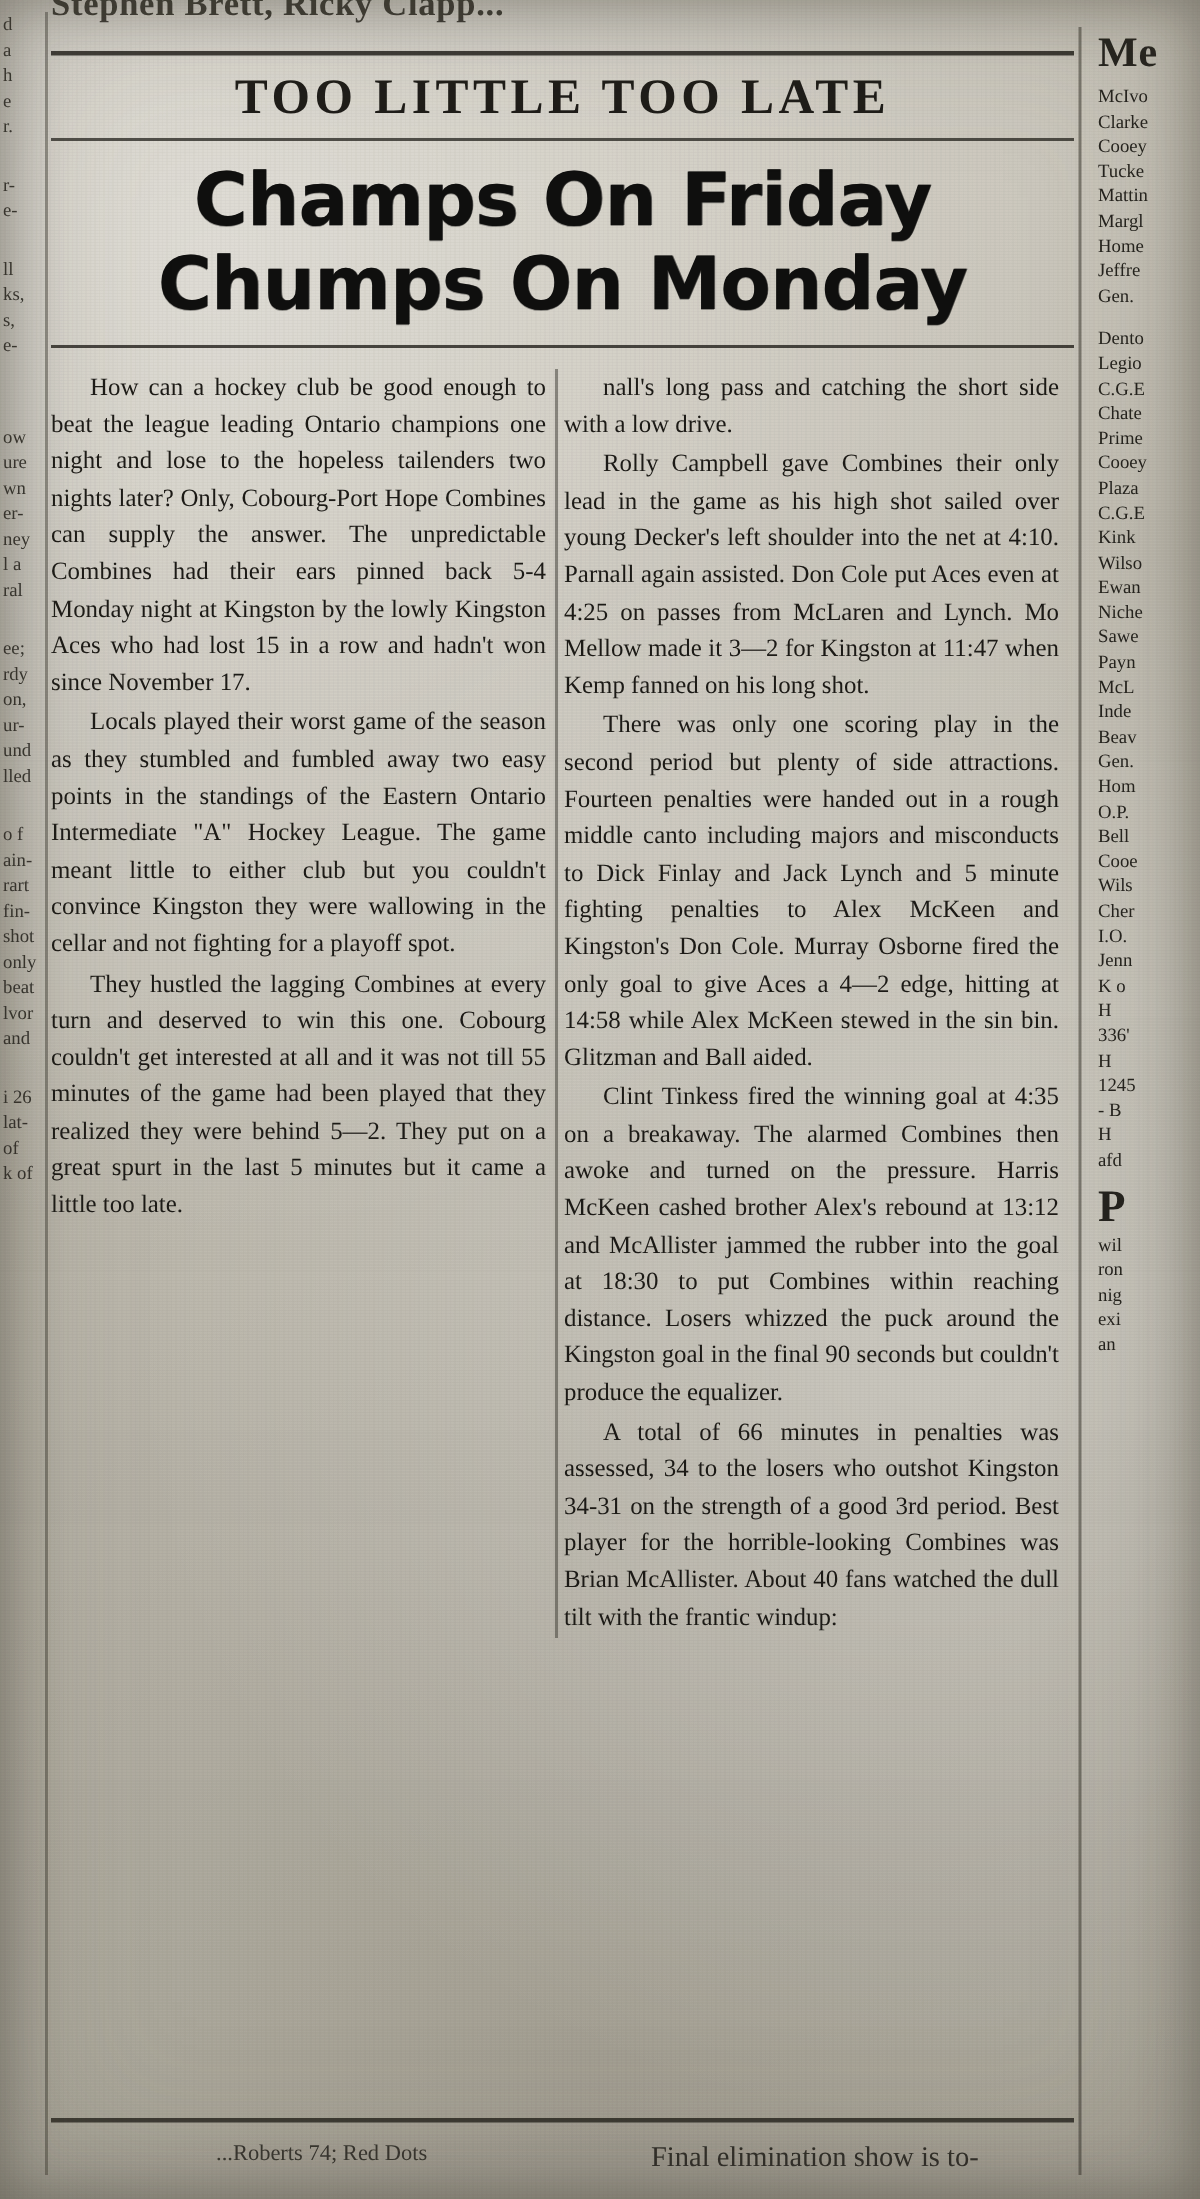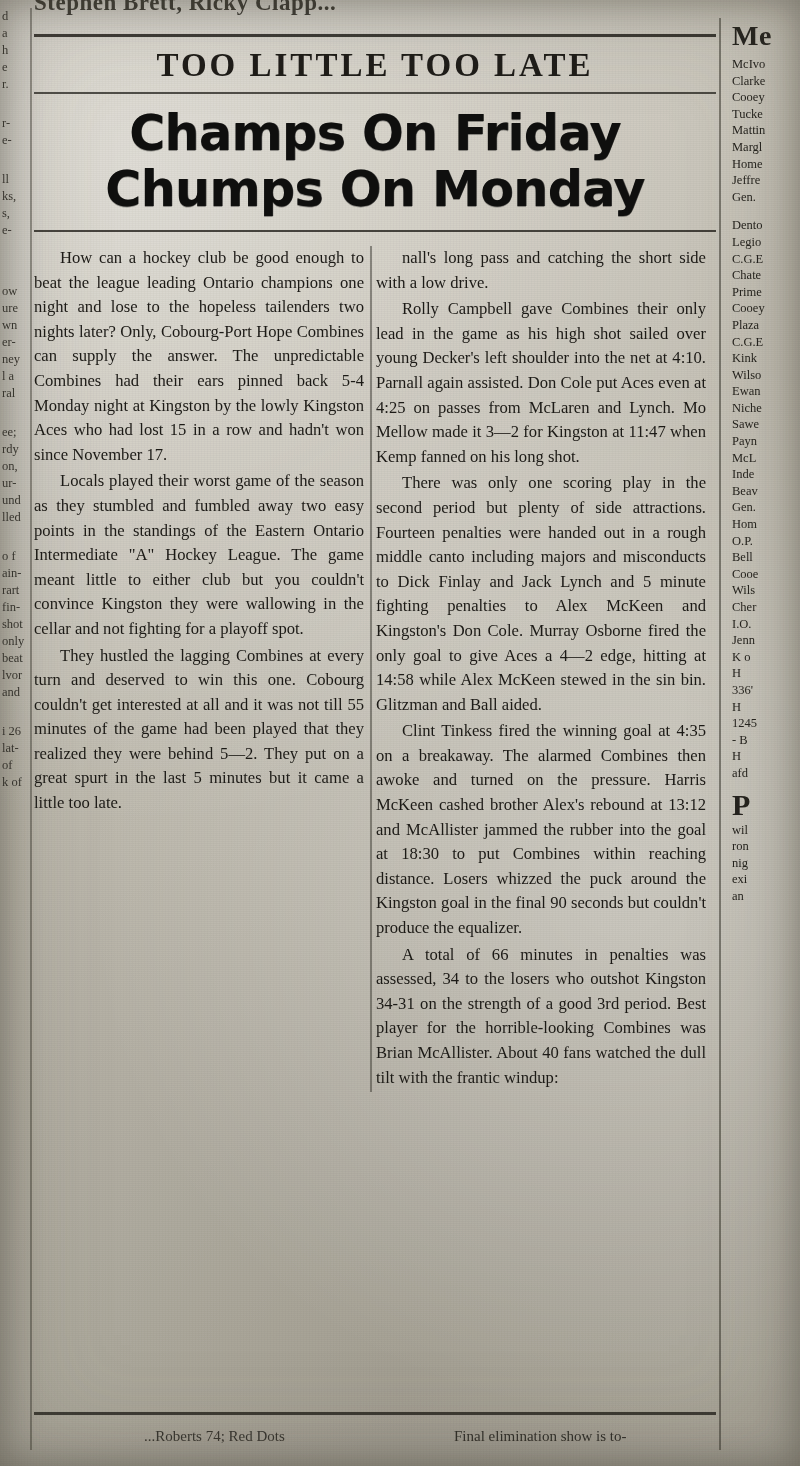--- a/index.html
+++ b/index.html
@@ -231,22 +231,22 @@
     font-size: 15px;
     white-space: nowrap;
     color: #26241f;
     opacity: 0.85;
     filter: blur(0.5px);
     margin-left: 20px;
   }
   .bottom-strip .bs-text2 {
     position: absolute;
     top: 10px;
-    left: 420px;
-    font-size: 15px;
+    left: 400px;
+    font-size: 19px;
     white-space: nowrap;
     color: #26241f;
     opacity: 0.9;
     filter: blur(0.3px);
   }
 
   
   .edge-shade {
     position: absolute;
     inset: 0;

